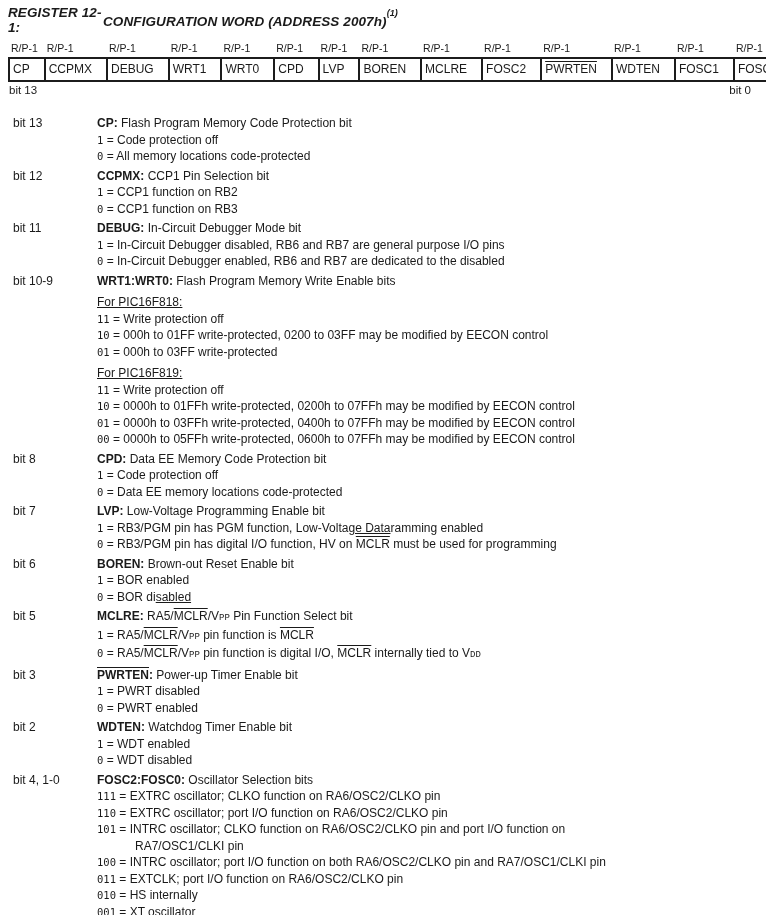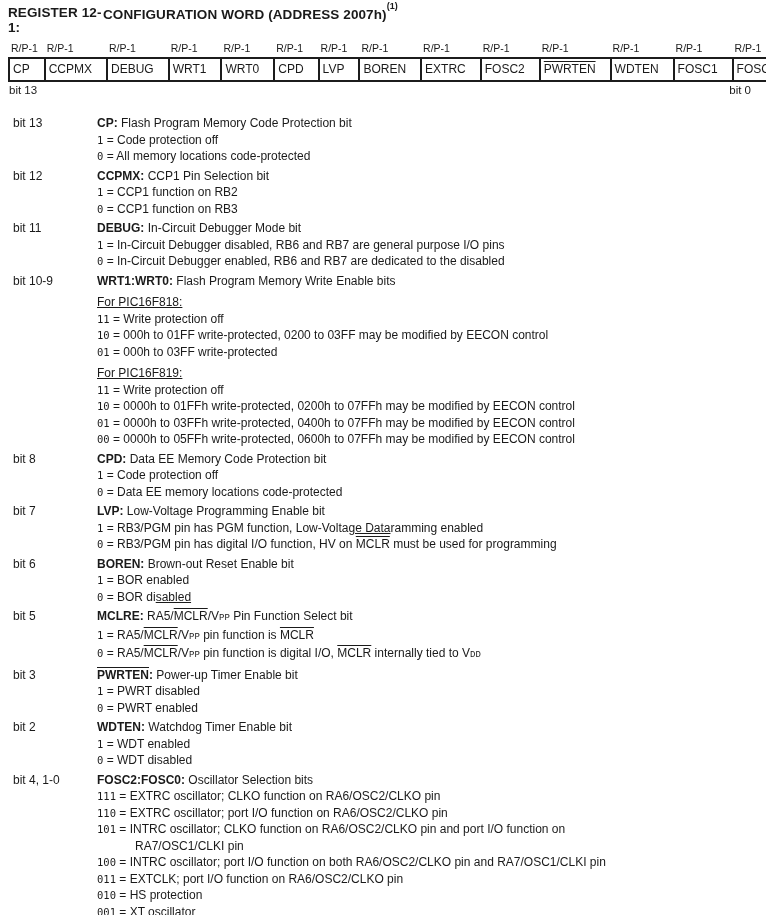--- a/index.html
+++ b/index.html
@@ -2,21 +2,21 @@
 <html style="--text: #1a1a1a; --border: #1c1c1c; --bg: #ffffff;"><head>
 <meta charset="utf-8">
 <style>
   :root { --text:#1a1a1a; --border:#1c1c1c; --bg:#ffffff; }
   * { margin:0; padding:0; box-sizing:border-box; }
   html,body { width:766px; height:915px; background:var(--bg); overflow:hidden; }
   body { font-family:"Liberation Sans","DejaVu Sans",sans-serif; color:var(--text); }
   .page { padding:5px 14px 0 8px; }
 
   
-  .title-row { display:flex; align-items:flex-start; font-weight:bold; font-size:13.5px; letter-spacing:0.1px; }
+  .title-row { display:flex; align-items:center; font-weight:bold; font-size:13.5px; letter-spacing:0.1px;font-style:italic; }
   .title-label { width:95px; flex:none; }
   .title-sup { font-size:9px; vertical-align:super; position:relative; top:-4px; font-weight:bold; }
 
   
   table.regtbl { width:100%; border-collapse:collapse; margin-top:7px; table-layout:auto; }
   table.regtbl td { white-space:nowrap; }
   tr.access-row td { border:none; font-size:10.5px; padding:0 2px 3px 2px; }
   tr.bits-row td { border:2px solid var(--border); text-align:left; font-size:12px; padding:3px 14px 4px 3px; }
   .range-row { display:flex; justify-content:space-between; font-size:11.5px; padding:2px 1px 0 1px; }
 
@@ -67,21 +67,21 @@
         </tr>
       <tr class="bits-row">
           <td><span>CP</span></td>
           <td><span>CCPMX</span></td>
           <td><span>DEBUG</span></td>
           <td><span>WRT1</span></td>
           <td><span>WRT0</span></td>
           <td><span>CPD</span></td>
           <td><span>LVP</span></td>
           <td><span>BOREN</span></td>
-          <td><span>EXTRC</span></td>
+          <td><span>MCLRE</span></td>
           <td><span>FOSC2</span></td>
           <td><span class="o">PWRTEN</span></td>
           <td><span>WDTEN</span></td>
           <td><span>FOSC1</span></td>
           <td><span>FOSC0</span></td>
         </tr>
     </tbody>
   </table>
 
   <div class="range-row">
@@ -180,19 +180,19 @@
       <div class="section">
         <div class="bit-label">bit 4, 1-0</div>
         <div class="sec-body">
           <div class="line"><span class="b">FOSC2:FOSC0:</span><span> Oscillator Selection bits</span></div>
           <div class="line"><span class="m">111</span><span> = EXTRC oscillator; CLKO function on RA6/OSC2/CLKO pin</span></div>
           <div class="line"><span class="m">110</span><span> = EXTRC oscillator; port I/O function on RA6/OSC2/CLKO pin</span></div>
           <div class="line"><span class="m">101</span><span> = INTRC oscillator; CLKO function on RA6/OSC2/CLKO pin and port I/O function on</span></div>
           <div class="line ind"><span>RA7/OSC1/CLKI pin</span></div>
           <div class="line"><span class="m">100</span><span> = INTRC oscillator; port I/O function on both RA6/OSC2/CLKO pin and RA7/OSC1/CLKI pin</span></div>
           <div class="line"><span class="m">011</span><span> = EXTCLK; port I/O function on RA6/OSC2/CLKO pin</span></div>
-          <div class="line"><span class="m">010</span><span> = HS protection</span></div>
+          <div class="line"><span class="m">010</span><span> = HS internally</span></div>
           <div class="line"><span class="m">001</span><span> = XT oscillator</span></div>
         </div>
       </div>
     </div>
 
 </div>
 
 </body></html>

